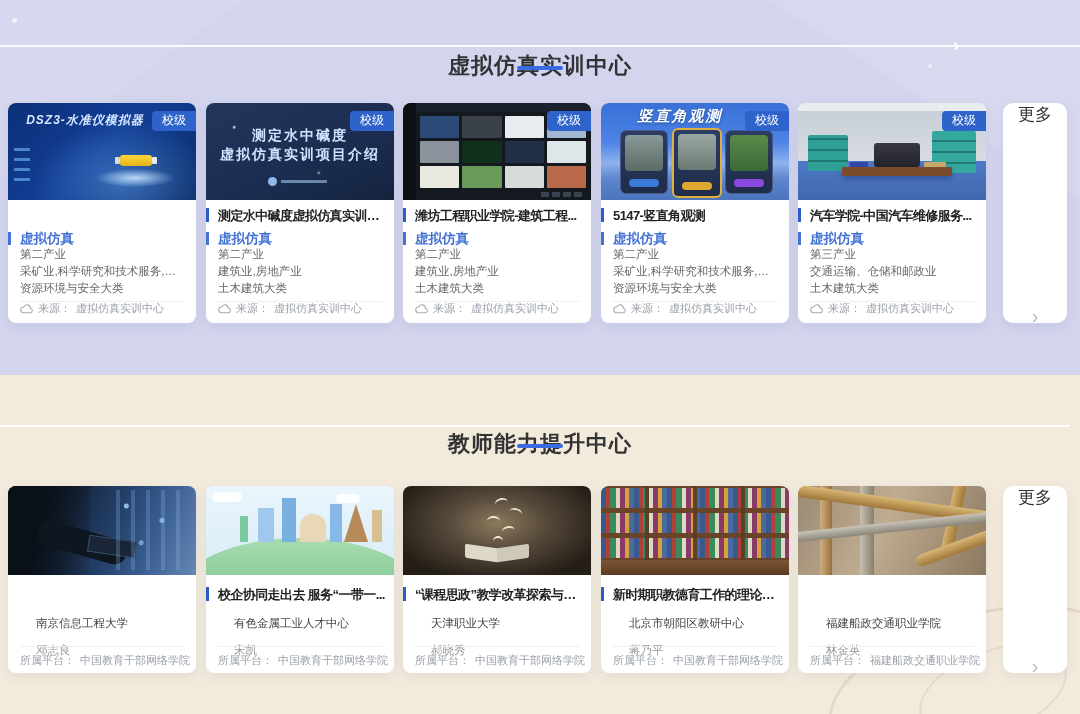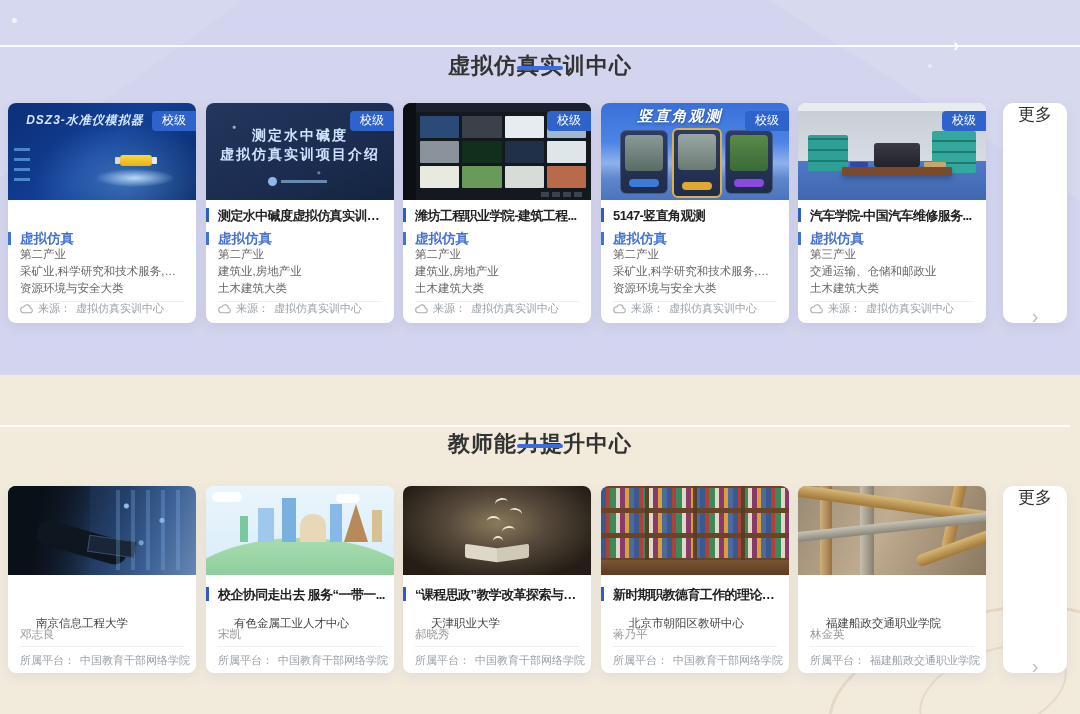--- a/index.html
+++ b/index.html
@@ -44,21 +44,21 @@
   .badge{position:absolute;top:8px;right:0;padding:2px 10px 3px;background:#2e63cc;color:#fff;font-size:12px;border-radius:4px 0 0 4px;line-height:15px;}
   .ct{position:absolute;left:0;margin:0;padding:0 8px 0 12px;font-size:13px;font-weight:700;color:#222;letter-spacing:-.6px;white-space:nowrap;overflow:hidden;text-overflow:ellipsis;width:168px;}
   .ct::before{content:"";position:absolute;left:0;top:1px;width:3px;height:14px;background:#2f5bc8;}
   .s1 .ct{top:104px;}
   .s2 .ct{top:100px;}
   .tag{position:absolute;top:127px;left:0;padding:0 12px;font-size:13.5px;font-weight:700;color:#4372d4;}
   .tag::before{content:"";position:absolute;left:0;top:2px;width:3px;height:13px;background:#4372d4;}
   .meta{position:absolute;left:0;margin:0;padding:0 10px 0 12px;font-size:11.5px;color:#666;width:166px;white-space:nowrap;overflow:hidden;text-overflow:ellipsis;}
   .m1{top:144px;}.m2{top:161px;}.m3{top:178px;}
   .org{position:absolute;top:114px;left:0;margin:16px;padding:0 12px;font-size:11.5px;color:#444;width:164px;white-space:nowrap;overflow:hidden;}
-  .person{position:absolute;top:141px;left:0;margin:0;padding:0 12px;font-size:11.5px;color:#999;}
+  .person{position:absolute;top:141px;left:0;margin:16px;padding:0 12px;font-size:11.5px;color:#999;}
   .divider{position:absolute;left:12px;right:12px;height:1px;background:#efeff2;}
   .s1 .divider{top:198px;}
   .s2 .divider{top:160px;}
   .foot{position:absolute;left:0;padding:0 12px;font-size:11px;color:#9aa0a8;display:flex;align-items:center;gap:5px;white-space:nowrap;overflow:hidden;width:164px;}
   .s1 .foot{top:198px;}
   .s2 .foot{top:167px;}
   .cloud{flex:0 0 auto;}
   
   .th-a{background:radial-gradient(ellipse at 62% 82%,rgba(120,190,255,.4),rgba(0,0,0,0) 55%),linear-gradient(135deg,#0c2f78 0%,#123f96 50%,#0a2a66 100%);}
   .th-a .cap{position:absolute;top:9px;left:0;right:34px;text-align:center;font-size:12px;font-weight:700;font-style:italic;color:#d6e8ff;letter-spacing:1px;}

